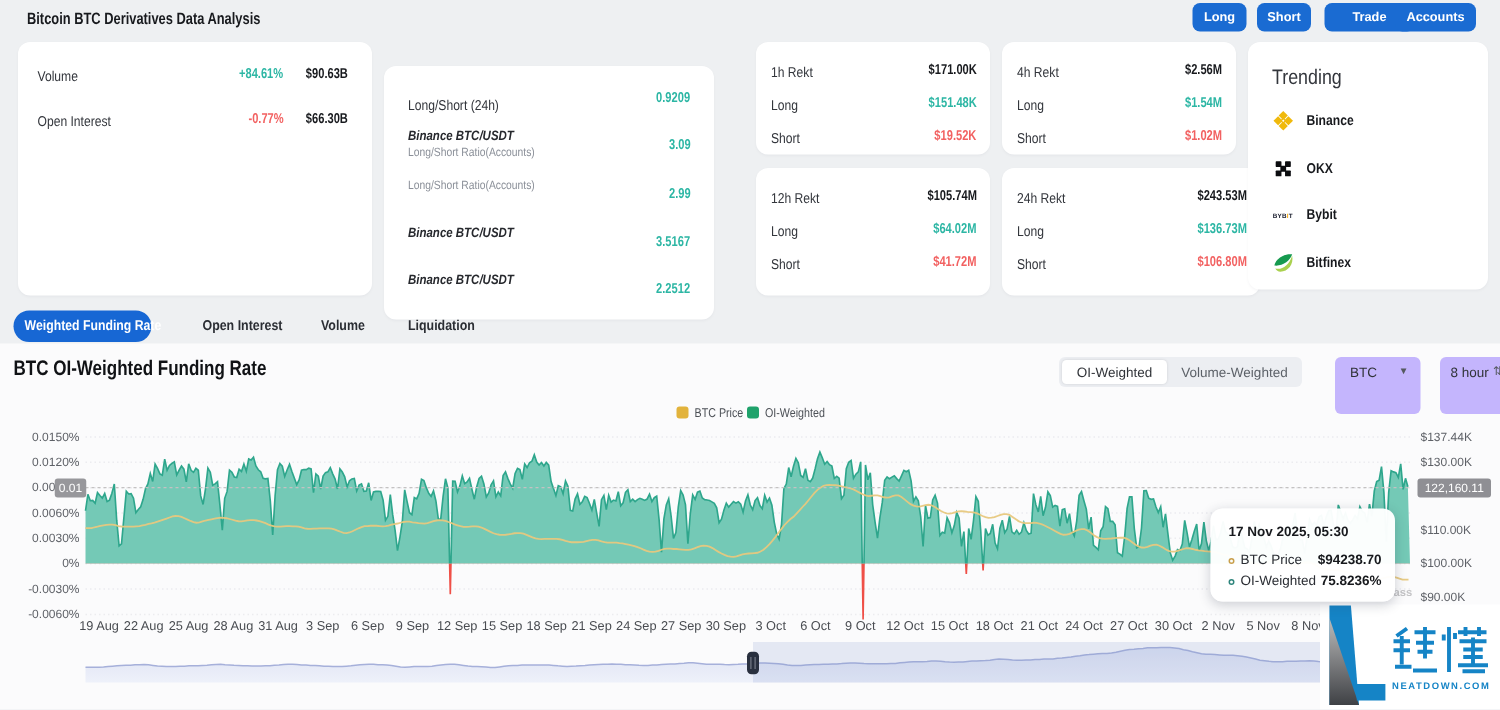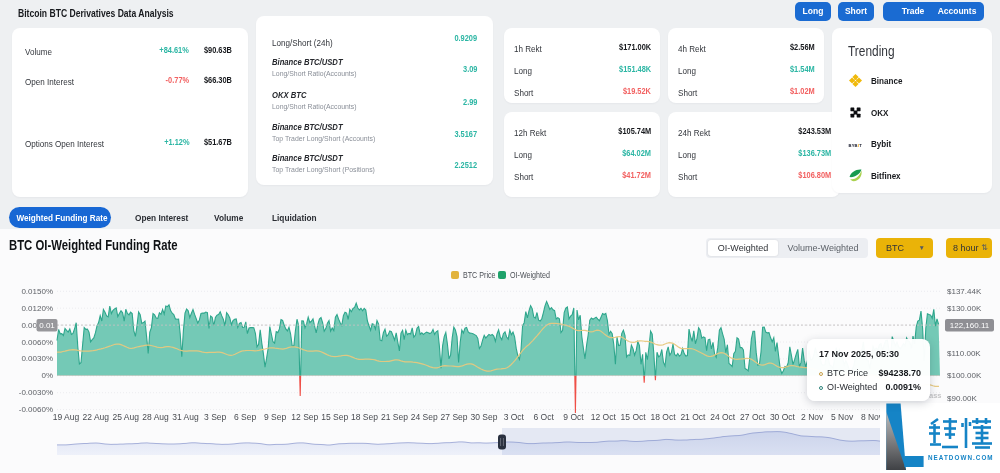--- a/index.html
+++ b/index.html
@@ -20,29 +20,29 @@
 .r2b .m{font-size:9px;color:#26282d;font-weight:bold;height:11px;line-height:11px;font-style:italic;}
 .r2b .s{font-size:8px;color:#8a8f98;height:10px;line-height:10px;margin-top:1px;}
 .r3{position:absolute;left:10px;right:9px;height:12px;line-height:12px;}
 .r3 .lab{font-size:9.5px;color:#33363c;}
 .r3 .val{position:absolute;right:0;font-size:9.5px;font-weight:bold;color:#17191d;}
 .tv2{position:absolute;right:0;font-size:9.5px;font-weight:bold;}
 .tlab{position:absolute;left:16px;top:15px;font-size:14px;color:#33363c;}
 .titem{position:absolute;left:16px;height:16px;display:flex;align-items:center;}
 .tic{width:15px;height:15px;display:inline-block;margin-right:8px;flex:none;}
 .tname{font-size:9.5px;font-weight:bold;color:#17191d;}
-.pill{position:absolute;left:9px;top:207px;width:102px;height:21px;background:#1767d4;border-radius:11px;color:#fff;font-size:9.5px;font-weight:bold;text-align:center;line-height:21px;}
+.pill{position:absolute;left:9px;top:207px;width:92px;height:21px;background:#1767d4;border-radius:11px;color:#fff;font-size:9.5px;font-weight:bold;text-align:center;line-height:21px;}
 .pill span{display:inline-block;transform:scaleX(0.86);white-space:nowrap;}
 .tab{position:absolute;top:207px;height:21px;font-size:9.5px;font-weight:bold;color:#2a2d33;line-height:21px;}
 .tab span{display:inline-block;transform:scaleX(0.87);transform-origin:0 50%;white-space:nowrap;}
 .sect{position:absolute;left:9px;top:237px;font-size:14px;font-weight:bold;color:#101215;transform:scaleX(0.81);transform-origin:0 50%;white-space:nowrap;}
 .segwrap{position:absolute;left:706px;top:238px;width:162px;height:20px;background:#eceef2;border-radius:4px;}
 .seg1{position:absolute;left:2px;top:2px;width:70px;height:16px;background:#fff;border-radius:3px;font-size:9px;color:#303338;text-align:center;line-height:16px;box-shadow:0 0 2px rgba(0,0,0,0.12);}
 .seg2{position:absolute;left:72px;top:0;width:90px;height:20px;font-size:9px;color:#5c6168;text-align:center;line-height:20px;}
-.sel{position:absolute;top:238px;height:20px;background:#eab308;border-radius:4px;font-size:9px;color:#303338;line-height:20px;}
+.sel{position:absolute;top:238px;height:38px;background:#c4b5fd;border-radius:4px;font-size:9px;color:#303338;line-height:20px;margin-left:14px;}
 .leg{position:absolute;top:271px;font-size:8.5px;color:#4c5056;height:9px;line-height:9px;white-space:nowrap;}
 .leg i{display:inline-block;width:8px;height:8px;border-radius:2px;margin-right:4px;vertical-align:-1px;}
 .leg span{display:inline-block;transform:scaleX(0.84);transform-origin:0 50%;}
 .tip{position:absolute;left:807px;top:339px;width:123px;height:62px;background:rgba(255,255,255,0.97);border-radius:8px;box-shadow:0 2px 8px rgba(40,50,70,0.22);z-index:5;}
 .tip .tt{position:absolute;left:12px;top:10px;font-size:9px;font-weight:bold;color:#17191d;white-space:nowrap;}
 .tiprow{position:absolute;left:12px;right:9px;height:11px;line-height:11px;display:flex;align-items:center;}
 .tiprow .dot{flex:none;width:4px;height:4px;border-radius:50%;border:1.8px solid;margin-right:4px;}
 .tiprow .lb{font-size:9px;color:#2a2d33;}
 .tiprow .vv{margin-left:auto;font-size:9px;font-weight:bold;color:#17191d;}
 .ax{font-size:8px;fill:#5e6167;}.dx{font-size:8.5px;fill:#494c51;}
@@ -50,49 +50,45 @@
 </style></head><body>
 <div id="chartbg"></div>
 <div class="title">Bitcoin BTC Derivatives Data Analysis</div>
 <div class="btn" style="left:795px;width:36px">Long</div>
 <div class="btn" style="left:838px;width:36px">Short</div>
 <div class="btn" style="left:883px;width:60px">Trade</div>
 <div class="btn" style="left:930px;width:54px">Accounts</div>
 <div class="card" style="left:12px;top:28px;width:236px;height:169px">
     <div class="r1" style="top:15px"><span class="lab L">Volume</span><span class="pct up V">+84.61%</span><span class="val V">$90.63B</span></div>
     <div class="r1" style="top:45px"><span class="lab L">Open Interest</span><span class="pct dn V">-0.77%</span><span class="val V">$66.30B</span></div>
-    <div class="r1" style="top:107px"><span class="lab L">Options Open Interest</span><span class="pct up V">+1.12%</span><span class="val V">$51.67B</span></div>
-  </div>
-<div class="card" style="left:256px;top:16px;width:237px;height:169px">
+  </div>
+<div class="card" style="left:256px;top:44px;width:220px;height:169px">
     <div class="r2a" style="top:16px"><span class="lab L">Long/Short (24h)</span><span class="tv V" style="top:0">0.9209</span></div>
     <div class="r2b" style="top:41px">
       <div>
         <div class="m"><span class="L">Binance BTC/USDT</span></div>
         <div class="s"><span class="LS">Long/Short Ratio(Accounts)</span></div>
       </div>
       <span class="tv V">3.09</span>
     </div>
     <div class="r2b" style="top:74px">
       <div>
-        <div class="m"><span class="L">OKX BTC</span></div>
         <div class="s"><span class="LS">Long/Short Ratio(Accounts)</span></div>
       </div>
       <span class="tv V">2.99</span>
     </div>
     <div class="r2b" style="top:106px">
       <div>
         <div class="m"><span class="L">Binance BTC/USDT</span></div>
-        <div class="s"><span class="LS">Top Trader Long/Short (Accounts)</span></div>
       </div>
       <span class="tv V">3.5167</span>
     </div>
     <div class="r2b" style="top:137px">
       <div>
         <div class="m"><span class="L">Binance BTC/USDT</span></div>
-        <div class="s"><span class="LS">Top Trader Long/Short (Positions)</span></div>
       </div>
       <span class="tv V">2.2512</span>
     </div>
   </div>
 <div class="card" style="left:504px;top:28px;width:156px;height:75px">
     <div class="r3" style="top:13px"><span class="lab L">1h Rekt</span><span class="val V">$171.00K</span></div>
     <div class="r3" style="top:35px"><span class="lab L">Long</span><span class="tv2 up V">$151.48K</span></div>
     <div class="r3" style="top:57px"><span class="lab L">Short</span><span class="tv2 dn V">$19.52K</span></div>
   </div>
 <div class="card" style="left:504px;top:112px;width:156px;height:85px">
@@ -287,14 +283,14 @@
 <div class="tip">
     <div class="tt">17 Nov 2025, 05:30</div>
 <div class="tiprow" style="top:29px">
       <span class="dot" style="border-color:#c99f4c"></span>
       <span class="lb">BTC Price</span>
       <span class="vv">$94238.70</span>
     </div>
 <div class="tiprow" style="top:43px">
       <span class="dot" style="border-color:#2f857c"></span>
       <span class="lb">OI-Weighted</span>
-      <span class="vv">0.0091%</span>
+      <span class="vv">75.8236%</span>
     </div>
   </div>
 </body></html>

